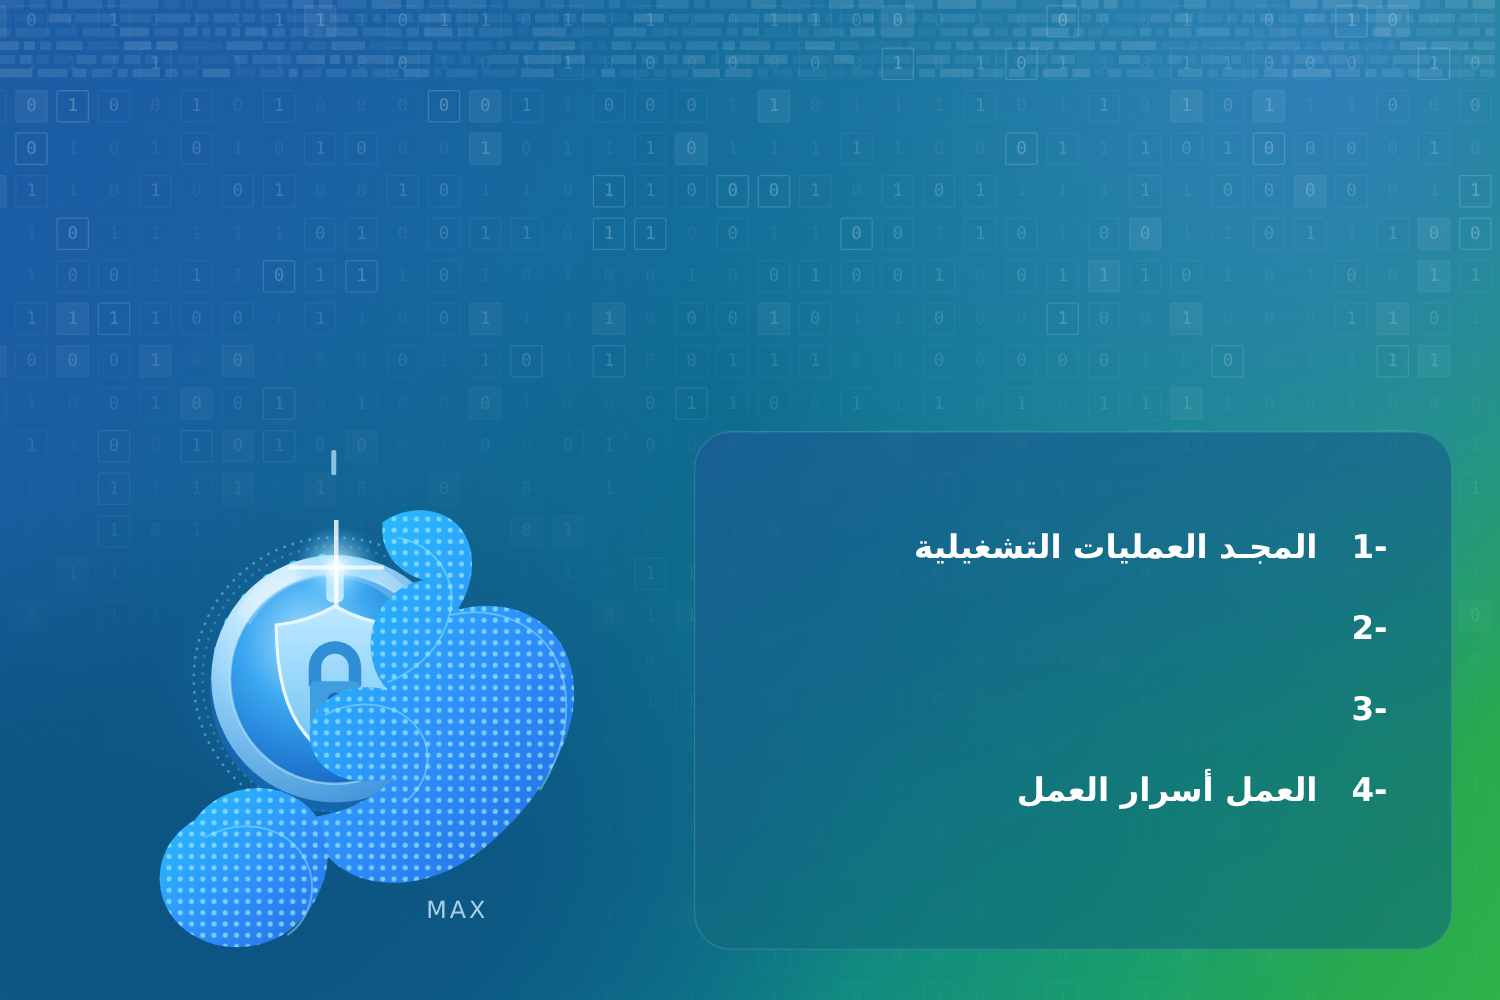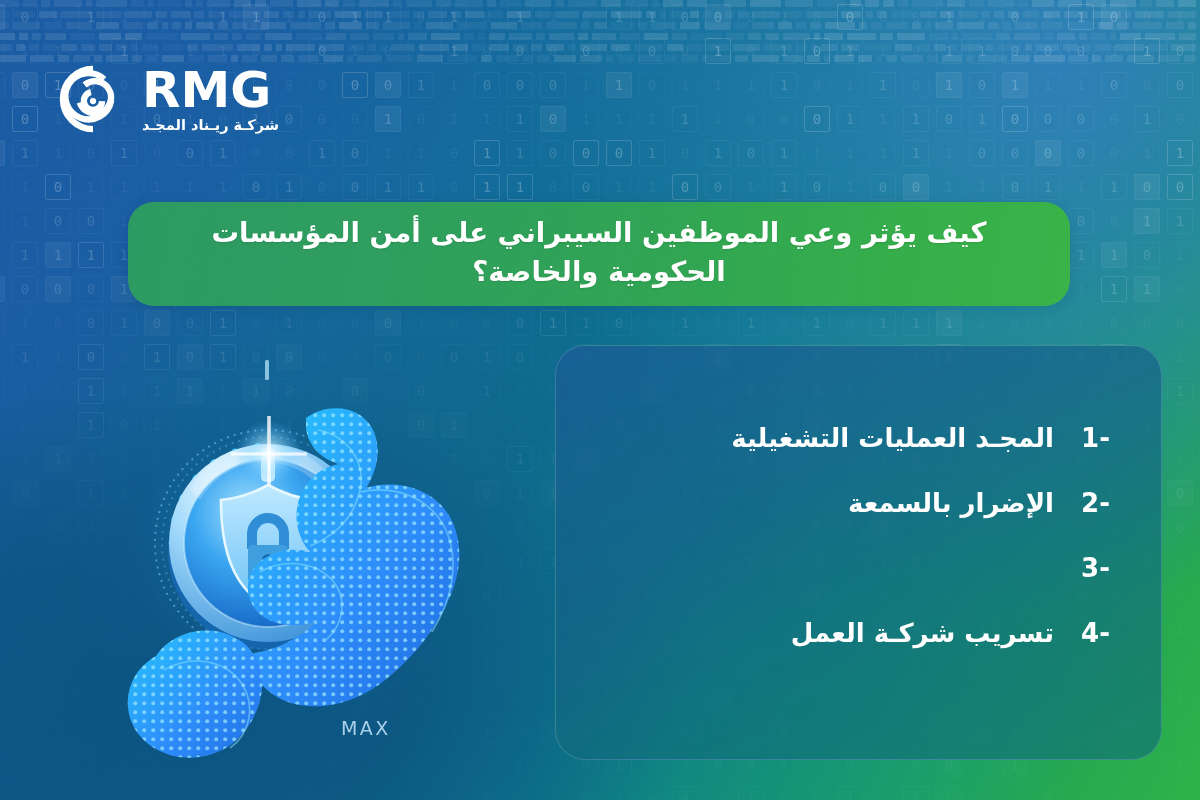--- a/index.html
+++ b/index.html
@@ -1497,41 +1497,21 @@
         <span class="sseg" style="width:23px;opacity:0.60"></span>
         <span class="sseg" style="width:8px;opacity:0.60"></span>
         <span class="sseg" style="width:18px;opacity:0.50"></span>
         <span class="sseg" style="width:11px;opacity:0.64"></span>
         <span class="sseg" style="width:24px;opacity:0.59"></span>
         <span class="sseg" style="width:27px;opacity:0.69"></span>
       </div>
     </div>
   <div class="bg-pool"></div>
 
-  <div class="logo">
-    <span class="logo-mark">
-      <svg viewBox="0 0 100 100" width="70" height="70" aria-hidden="true">
-        <g fill="none" stroke="#ffffff" stroke-linecap="butt">
-          <path d="M50 7 A43 43 0 1 0 50 93" stroke-width="9"></path>
-          <path d="M66 22 A33 33 0 1 0 76 52" stroke-width="9"></path>
-          <path d="M38 30 A23 23 0 1 1 31 55" stroke-width="9"></path>
-          <path d="M63 53 A13 13 0 1 1 47 40" stroke-width="9"></path>
-        </g>
-        <circle cx="50" cy="53" r="4.5" fill="#ffffff"></circle>
-      </svg>
-    </span>
-    <span class="logo-text">
-      <span class="logo-word">RMG</span>
-      <span class="logo-sub">شركـة ريـناد المجـد</span>
-    </span>
-  </div>
-
-  <div class="headline-banner">
-    <div class="headline-text">كيف يؤثر وعي الموظفين السيبراني على أمن المؤسسات الحكومية والخاصة؟</div>
-  </div>
+
 
   <div class="illustration">
     <div class="illu-glow"></div>
     <svg viewBox="0 0 470 420" width="470" height="420" style="position:absolute;left:0;top:0;" aria-hidden="true">
       <defs>
         <linearGradient id="tickGrad" x1="0" y1="0" x2="1" y2="1">
           <stop offset="0%" stop-color="#2f8fe8"></stop>
           <stop offset="100%" stop-color="#29c6ff"></stop>
         </linearGradient>
         <radialGradient id="dialGrad" cx="38%" cy="32%" r="72%">
@@ -1664,24 +1644,23 @@
   </div>
 
   <div class="content-card"></div>
   <div class="list" id="impact-list">
     <div class="list-item">
       <span class="item-num">1-</span>
       <span class="item-label">المجـد العمليات التشغيلية</span>
     </div>
     <div class="list-item">
       <span class="item-num">2-</span>
-      <span class="item-label">الإضرار بالسمعة</span>
     </div>
     <div class="list-item">
       <span class="item-num">3-</span>
     </div>
     <div class="list-item">
       <span class="item-num">4-</span>
-      <span class="item-label">تسريب شركـة العمل</span>
+      <span class="item-label">العمل أسرار العمل</span>
     </div>
   </div>
 
 </div>
 
 </body></html>

